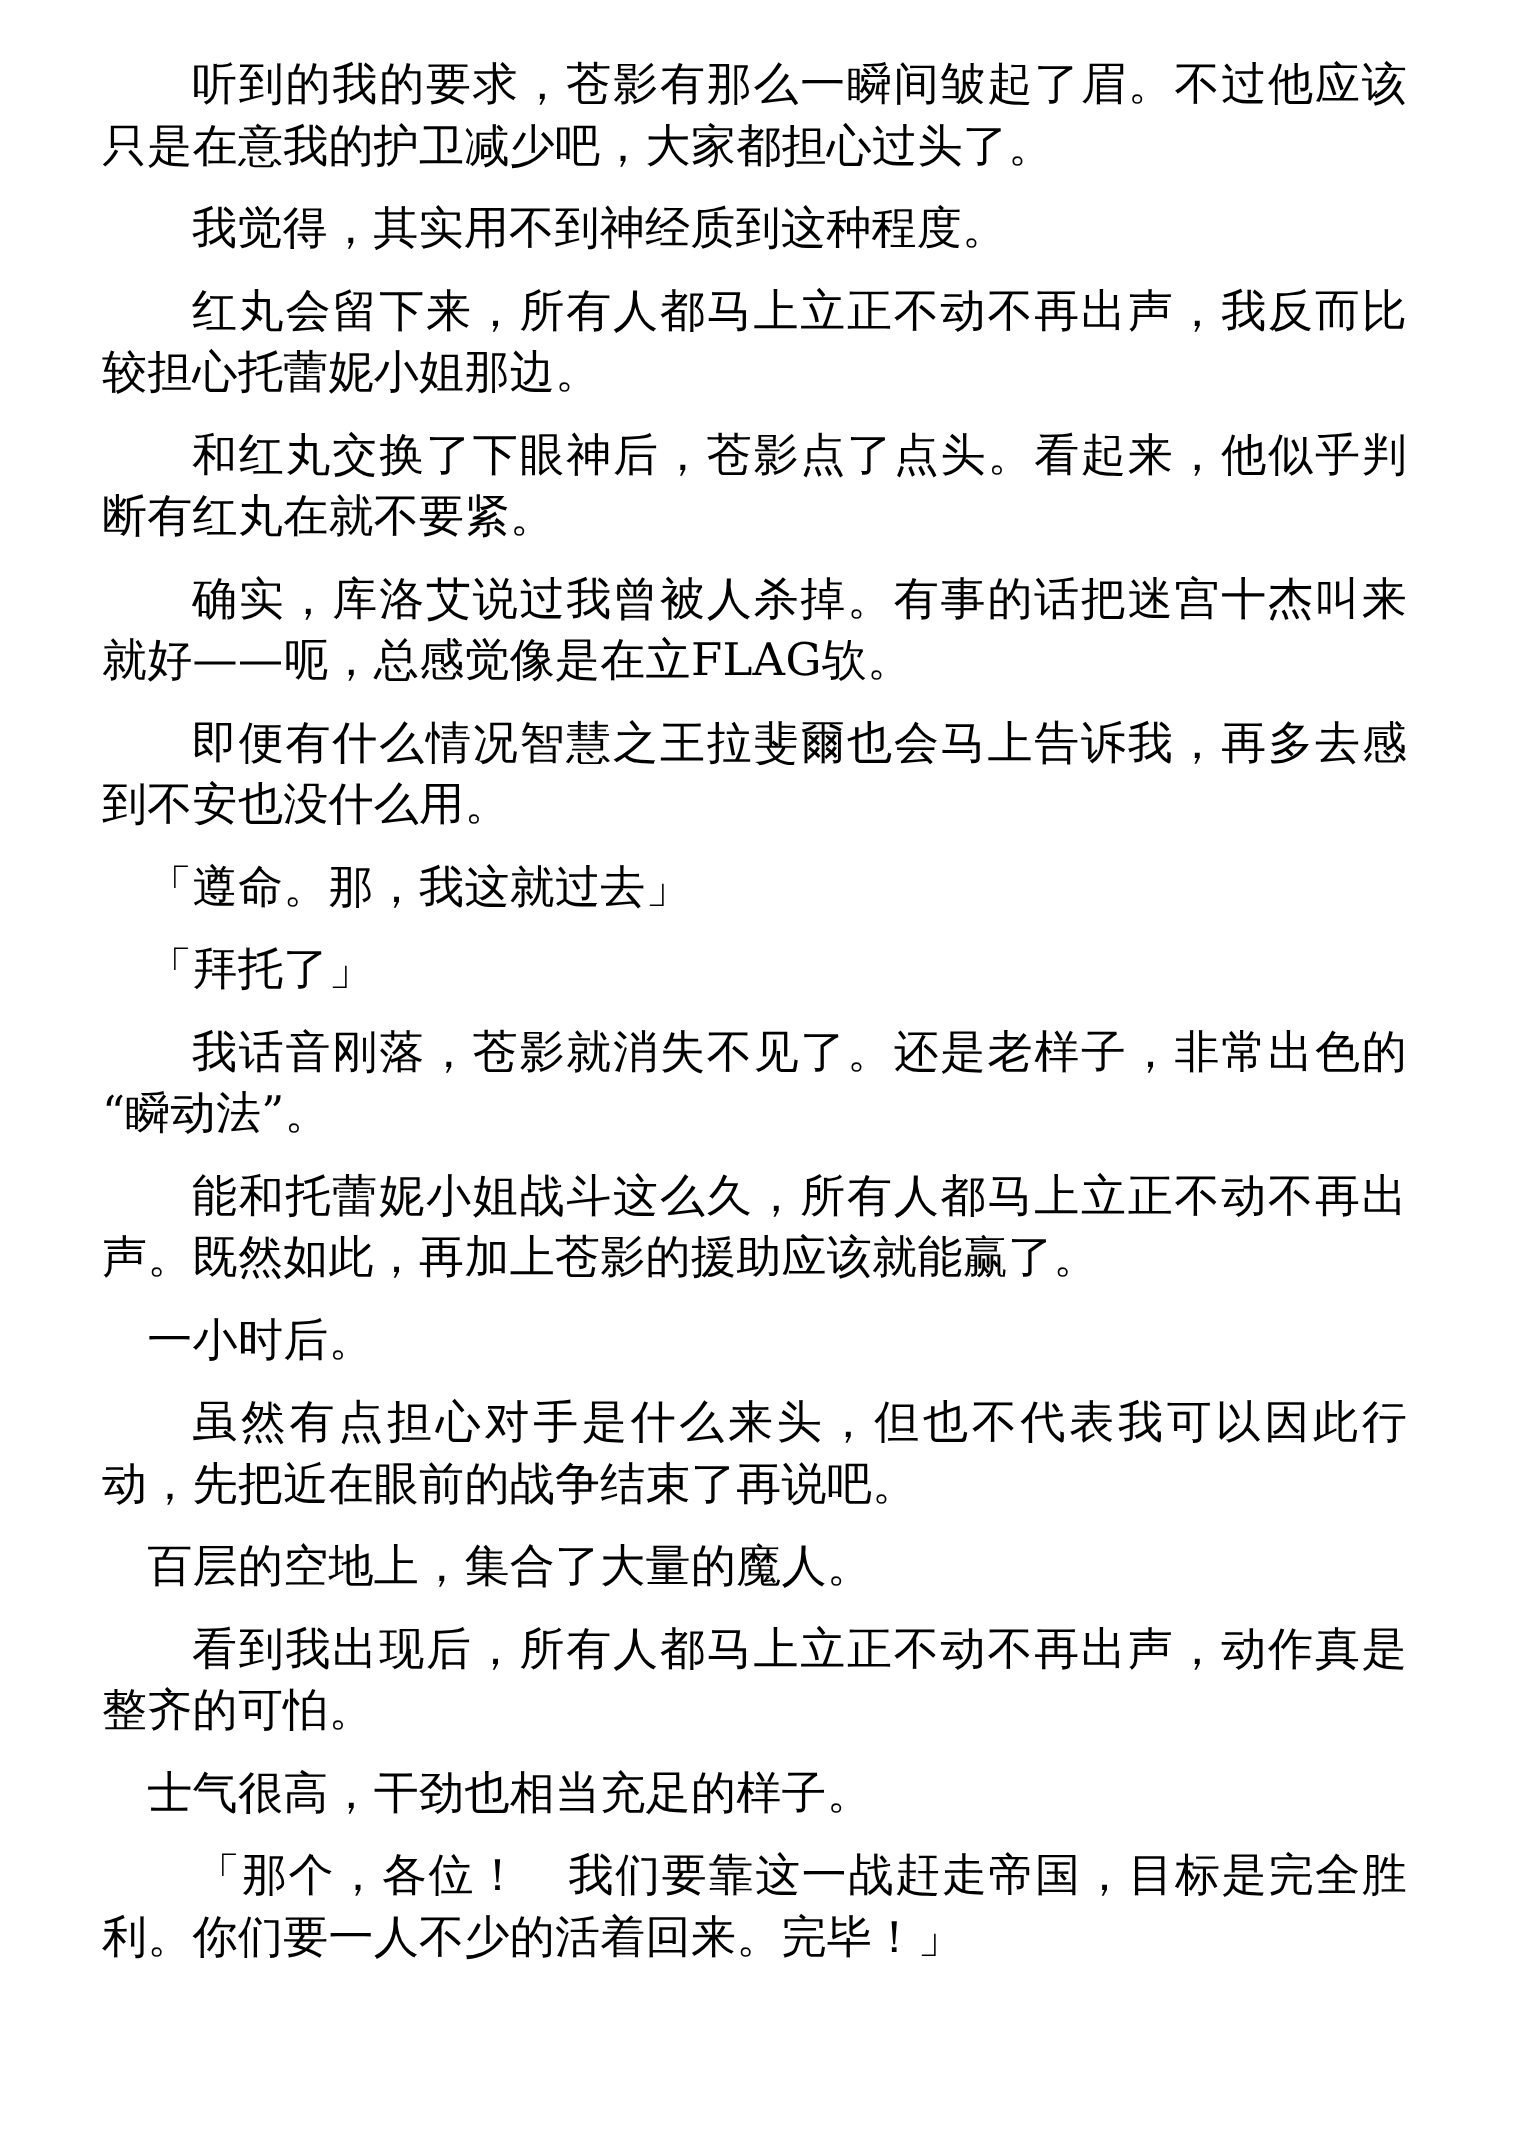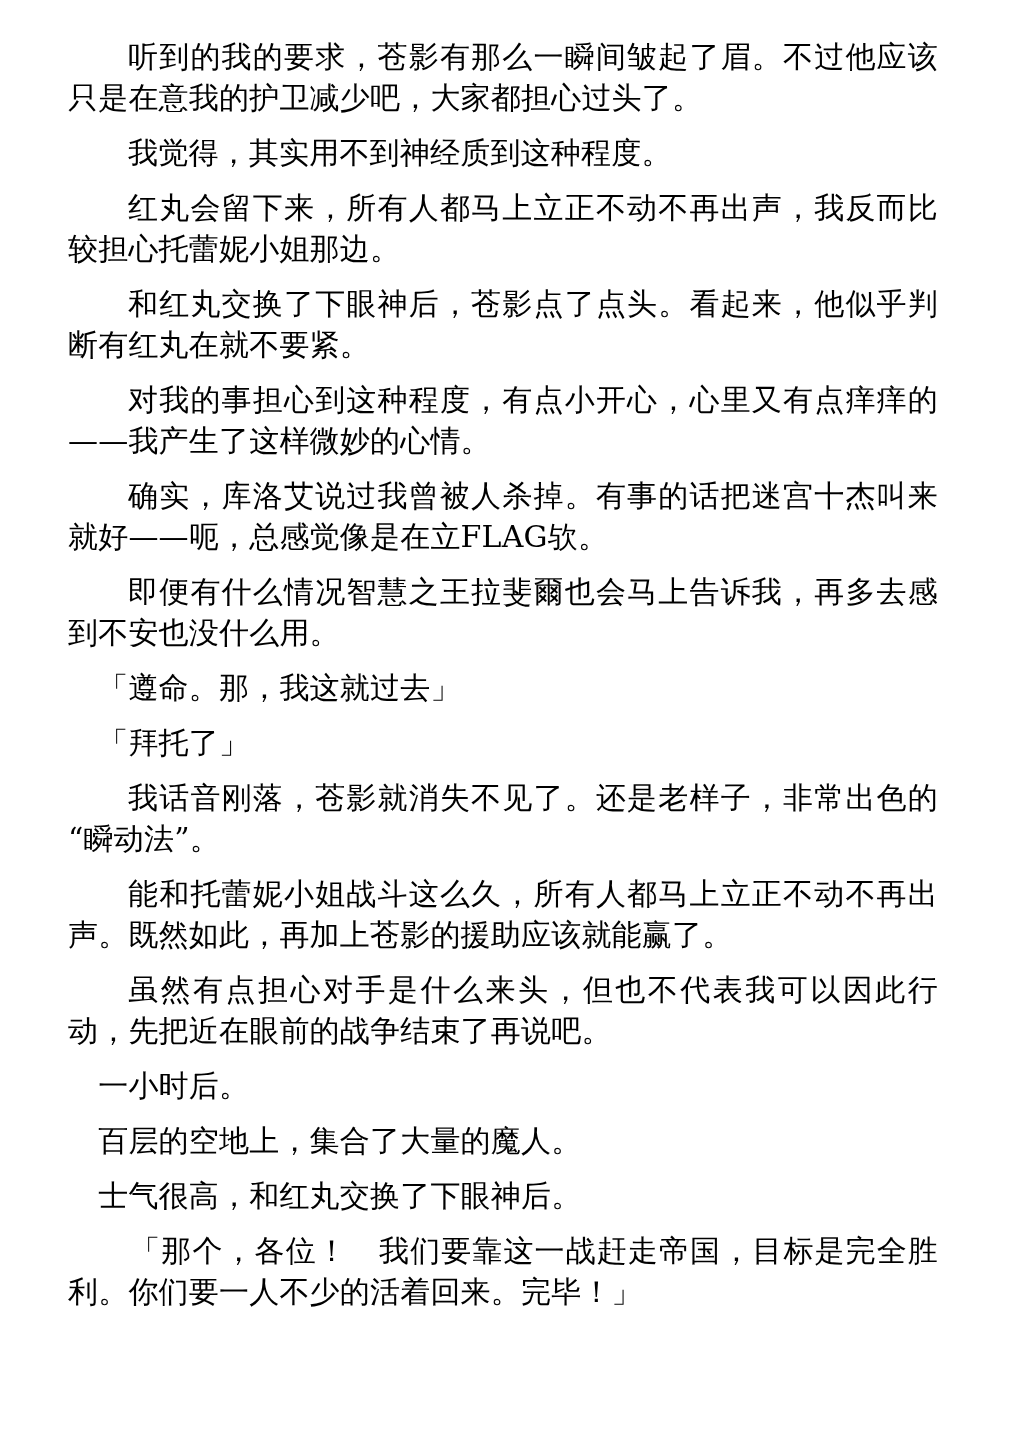--- a/index.html
+++ b/index.html
@@ -58,27 +58,27 @@
 </head>
 <body>
 
 <div id="page">
   <div id="content">
 
     <p class="para indent">听到的我的要求，苍影有那么一瞬间皱起了眉。不过他应该只是在意我的护卫减少吧，大家都担心过头了。</p>
     <p class="para indent">我觉得，其实用不到神经质到这种程度。</p>
     <p class="para indent">红丸会留下来，所有人都马上立正不动不再出声，我反而比较担心托蕾妮小姐那边。</p>
     <p class="para indent">和红丸交换了下眼神后，苍影点了点头。看起来，他似乎判断有红丸在就不要紧。</p>
-    <p class="para indent">对我的事担心到这种程度，有点小开心，心里又有点痒痒的——我产生了这样微妙的心情。</p>
     <p class="para indent">确实，库洛艾说过我曾被人杀掉。有事的话把迷宫十杰叫来就好——呃，总感觉像是在立FLAG欤。</p>
     <p class="para indent">即便有什么情况智慧之王拉斐爾也会马上告诉我，再多去感到不安也没什么用。</p>
     <p class="para noindent">　「遵命。那，我这就过去」</p>
     <p class="para noindent">　「拜托了」</p>
     <p class="para indent">我话音刚落，苍影就消失不见了。还是老样子，非常出色的“瞬动法”。</p>
     <p class="para indent">能和托蕾妮小姐战斗这么久，所有人都马上立正不动不再出声。既然如此，再加上苍影的援助应该就能赢了。</p>
+    <p class="para noindent">　一小时后。</p>
     <p class="para indent">虽然有点担心对手是什么来头，但也不代表我可以因此行动，先把近在眼前的战争结束了再说吧。</p>
-    <p class="para noindent">　一小时后。</p>
     <p class="para noindent">　百层的空地上，集合了大量的魔人。</p>
-    <p class="para noindent">　士气很高，和红丸交换了下眼神后。</p>
+    <p class="para indent">看到我出现后，所有人都马上立正不动不再出声，动作真是整齐的可怕。</p>
+    <p class="para noindent">　士气很高，干劲也相当充足的样子。</p>
     <p class="para noindent">　　「那个，各位！　我们要靠这一战赶走帝国，目标是完全胜利。你们要一人不少的活着回来。完毕！」</p>
 
   </div>
 </div>
 
 </body></html>

